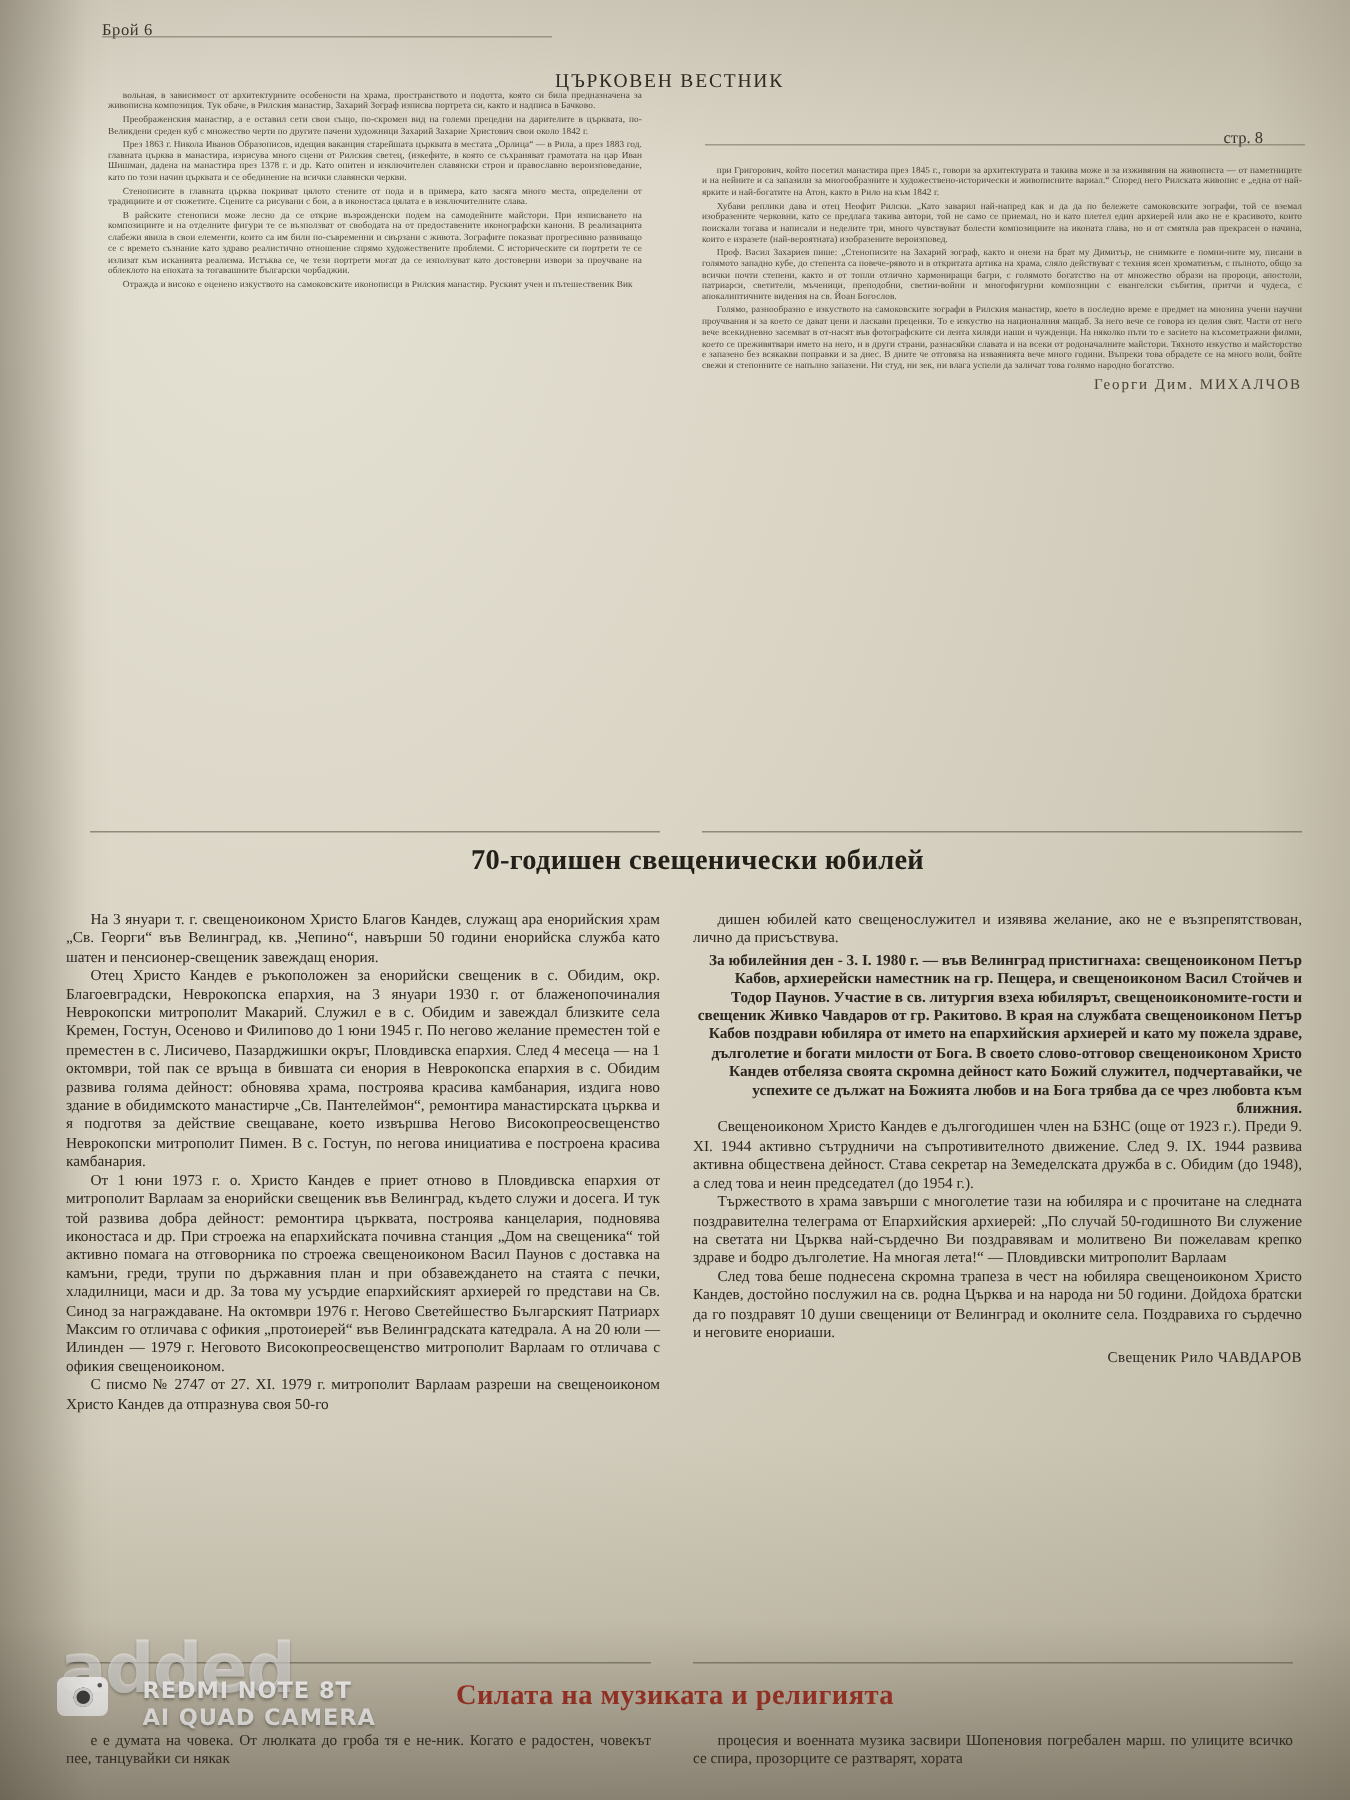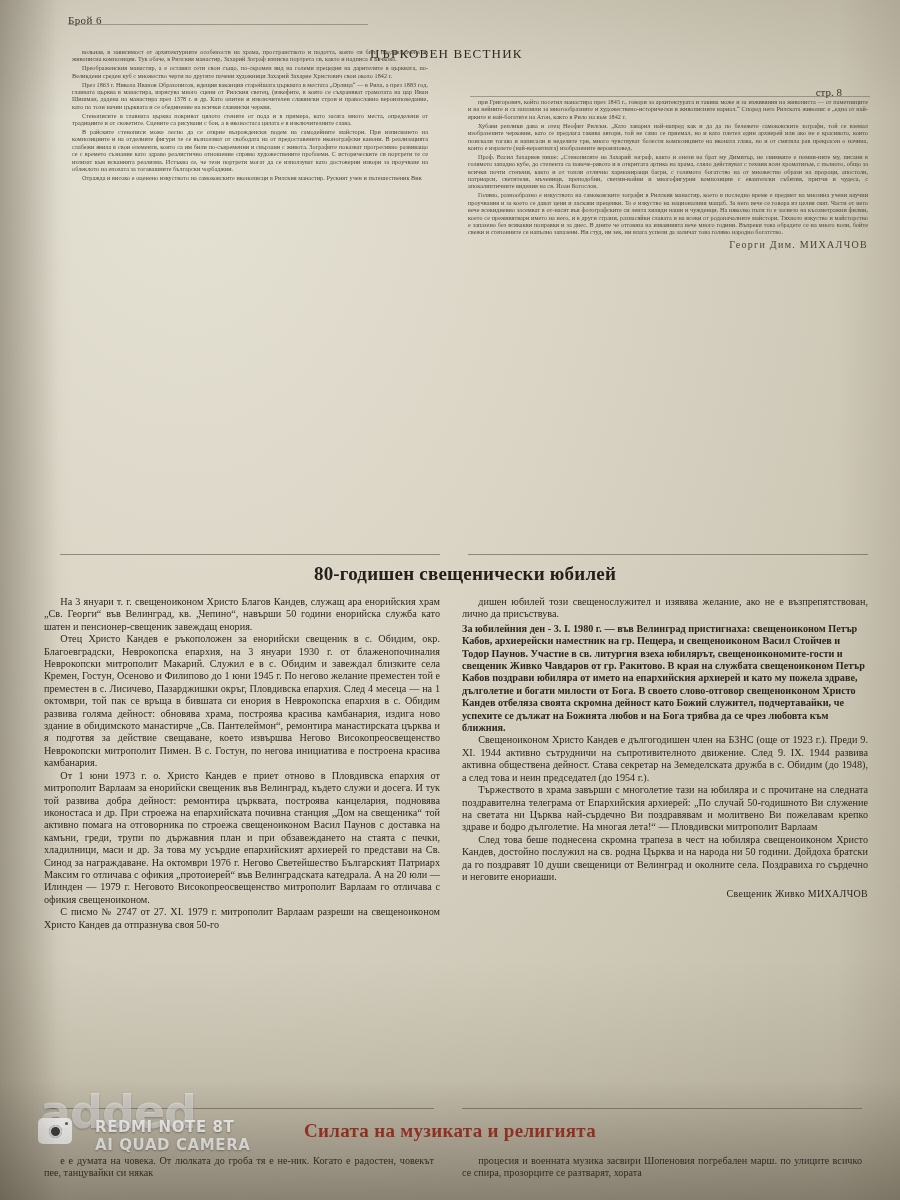--- a/index.html
+++ b/index.html
@@ -50,24 +50,24 @@
   }
   .rule{
     position:absolute;height:1px;background:#6e6858;opacity:.55;
   }
 
   
   .col{
     position:absolute;
     color:#2b2720;
     text-align:justify;
-    -webkit-hyphens:auto;hyphens:auto;
+    -webkit-hyphens:auto;hyphens:auto;margin-top:12px;
   }
   .col p{margin:0 0 1px 0;text-indent:1.6em;}
-  .col p.center{text-align:left;text-indent:0;}
+  .col p.center{text-align:right;text-indent:0;}
 
   
   .tiny{font-size:6.2px;line-height:7.4px;letter-spacing:.05px;color:#4a4439;}
   .tiny p{margin:0 0 1.5px 0;}
 
   
   .body{font-size:10.2px;line-height:12.4px;}
   .body p{margin:0;}
 
   .sig{ text-align:right;font-size:10px;margin-top:5px;letter-spacing:.3px;}
@@ -147,37 +147,37 @@
     <p>Проф. Васил Захариев пише: „Стенописите на Захарий зограф, както и онези на брат му Димитър, не снимките е помни-ните му, писани в голямото западно кубе, до степента са повече-рявото и в откритата артика на храма, сляло действуват с техния ясен хроматизъм, с пълното, общо за всички почти степени, както и от топли отлично хармониращи багри, с голямото богатство на от множество образи на пророци, апостоли, патриарси, светители, мъченици, преподобни, светии-войни и многофигурни композиции с евангелски събития, притчи и чудеса, с апокалиптичните видения на св. Йоан Богослов.</p>
     <p>Голямо, разнообразно е изкуството на самоковските зографи в Рилския манастир, което в последно време е предмет на мнозина учени научни проучвания и за което се дават цени и ласкави преценки. То е изкуство на националния мащаб. За него вече се говора из целия свят. Части от него вече всекидневно засемват в от-насят във фотографските си лента хиляди наши и чужденци. На няколко пъти то е засието на късометражни филми, което се преживятвари името на него, и в други страни, разнасяйки славата и на всеки от родоначалните майстори. Тяхното изкуство и майсторство е запазено без всякакви поправки и за днес. В дните че отговяза на изваянията вече много години. Въпреки това обрадете се на много воли, бойте свежи и степонните се напълно запазени. Ни студ, ни зек, ни влага успели да заличат това голямо народно богатство.</p>
     <div class="sig">
       <span class="nm">Георги Дим. МИХАЛЧОВ</span>
     </div>
   </div>
 
   <div class="divider" style="left:60px;top:554px;width:380px;"></div>
   <div class="divider" style="left:468px;top:554px;width:400px;"></div>
 
-  <div class="h-jubilee">80-годишен свещенически юбилей</div>
+  <div class="h-jubilee">70-годишен свещенически юбилей</div>
 
   <div class="col body" style="left:44px;top:596px;width:396px;">
     <p>На 3 януари т. г. свещеноиконом Христо Благов Кандев, служащ ара енорийския храм „Св. Георги“ във Велинград, кв. „Чепино“, навърши 50 години енорийска служба като шатен и пенсионер-свещеник завеждащ енория.</p>
     <p>Отец Христо Кандев е ръкоположен за енорийски свещеник в с. Обидим, окр. Благоевградски, Неврокопска епархия, на 3 януари 1930 г. от блаженопочиналия Неврокопски митрополит Макарий. Служил е в с. Обидим и завеждал близките села Кремен, Гостун, Осеново и Филипово до 1 юни 1945 г. По негово желание преместен той е преместен в с. Лисичево, Пазарджишки окръг, Пловдивска епархия. След 4 месеца — на 1 октомври, той пак се връща в бившата си енория в Неврокопска епархия в с. Обидим развива голяма дейност: обновява храма, построява красива камбанария, издига ново здание в обидимското манастирче „Св. Пантелеймон“, ремонтира манастирската църква и я подготвя за действие свещаване, което извършва Негово Високопреосвещенство Неврокопски митрополит Пимен. В с. Гостун, по негова инициатива е построена красива камбанария.</p>
     <p>От 1 юни 1973 г. о. Христо Кандев е приет отново в Пловдивска епархия от митрополит Варлаам за енорийски свещеник във Велинград, където служи и досега. И тук той развива добра дейност: ремонтира църквата, построява канцелария, подновява иконостаса и др. При строежа на епархийската почивна станция „Дом на свещеника“ той активно помага на отговорника по строежа свещеноиконом Васил Паунов с доставка на камъни, греди, трупи по държавния план и при обзавеждането на стаята с печки, хладилници, маси и др. За това му усърдие епархийският архиерей го представи на Св. Синод за награждаване. На октомври 1976 г. Негово Светейшество Българският Патриарх Максим го отличава с офикия „протоиерей“ във Велинградската катедрала. А на 20 юли — Илинден — 1979 г. Неговото Високопреосвещенство митрополит Варлаам го отличава с офикия свещеноиконом.</p>
     <p>С писмо № 2747 от 27. XI. 1979 г. митрополит Варлаам разреши на свещеноиконом Христо Кандев да отпразнува своя 50-го</p>
   </div>
 
   <div class="col body" style="left:462px;top:596px;width:406px;">
-    <p>дишен юбилей този свещенослужител и изявява желание, ако не е възпрепятствован, лично да присъствува.</p>
+    <p>дишен юбилей като свещенослужител и изявява желание, ако не е възпрепятствован, лично да присъствува.</p>
     <p class="center" style="font-weight:bold;margin-top:2px;">За юбилейния ден - 3. I. 1980 г. — във Велинград пристигнаха: свещеноиконом Петър Кабов, архиерейски наместник на гр. Пещера, и свещеноиконом Васил Стойчев и Тодор Паунов. Участие в св. литургия взеха юбилярът, свещеноикономите-гости и свещеник Живко Чавдаров от гр. Ракитово. В края на службата свещеноиконом Петър Кабов поздрави юбиляра от името на епархийския архиерей и като му пожела здраве, дълголетие и богати милости от Бога. В своето слово-отговор свещеноиконом Христо Кандев отбеляза своята скромна дейност като Божий служител, подчертавайки, че успехите се дължат на Божията любов и на Бога трябва да се чрез любовта към ближния.</p>
     <p>Свещеноиконом Христо Кандев е дългогодишен член на БЗНС (още от 1923 г.). Преди 9. XI. 1944 активно сътрудничи на съпротивителното движение. След 9. IX. 1944 развива активна обществена дейност. Става секретар на Земеделската дружба в с. Обидим (до 1948), а след това и неин председател (до 1954 г.).</p>
     <p>Тържеството в храма завърши с многолетие тази на юбиляра и с прочитане на следната поздравителна телеграма от Епархийския архиерей: „По случай 50-годишното Ви служение на светата ни Църква най-сърдечно Ви поздравявам и молитвено Ви пожелавам крепко здраве и бодро дълголетие. На многая лета!“ — Пловдивски митрополит Варлаам</p>
     <p>След това беше поднесена скромна трапеза в чест на юбиляра свещеноиконом Христо Кандев, достойно послужил на св. родна Църква и на народа ни 50 години. Дойдоха братски да го поздравят 10 души свещеници от Велинград и околните села. Поздравиха го сърдечно и неговите енориаши.</p>
     <div class="sig">
-      <span>Свещеник Живко МИХАЛЧОВ</span>
+      <span>Свещеник Рило ЧАВДАРОВ</span>
     </div>
   </div>
 
   <div class="divider" style="left:44px;top:1108px;width:390px;"></div>
   <div class="divider" style="left:462px;top:1108px;width:400px;"></div>
   <div class="h-music">Силата на музиката и религията</div>
 
   <div class="botcol" style="position:absolute;left:44px;top:1155px;width:390px;">
     <p>е е думата на човека. От люлката до гроба тя е не-ник. Когато е радостен, човекът пее, танцувайки си някак</p>
   </div>

